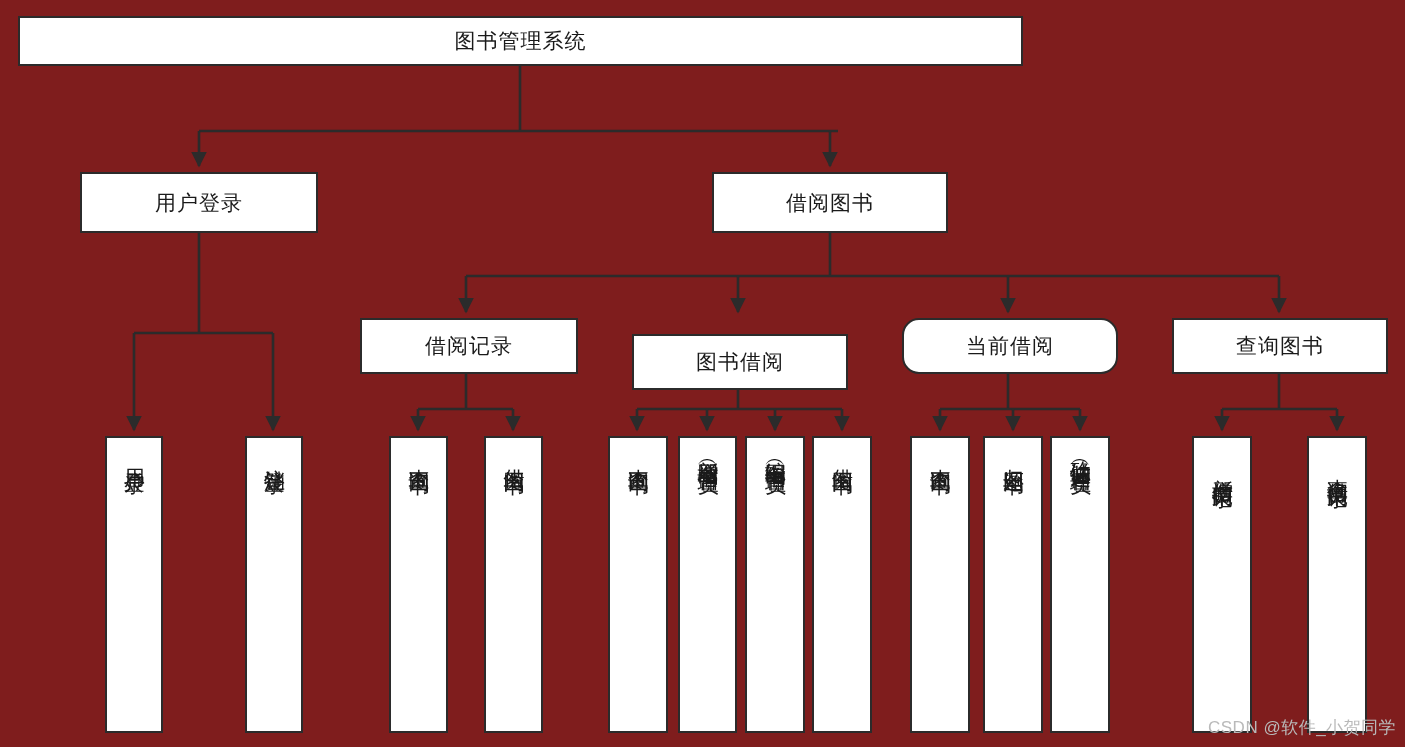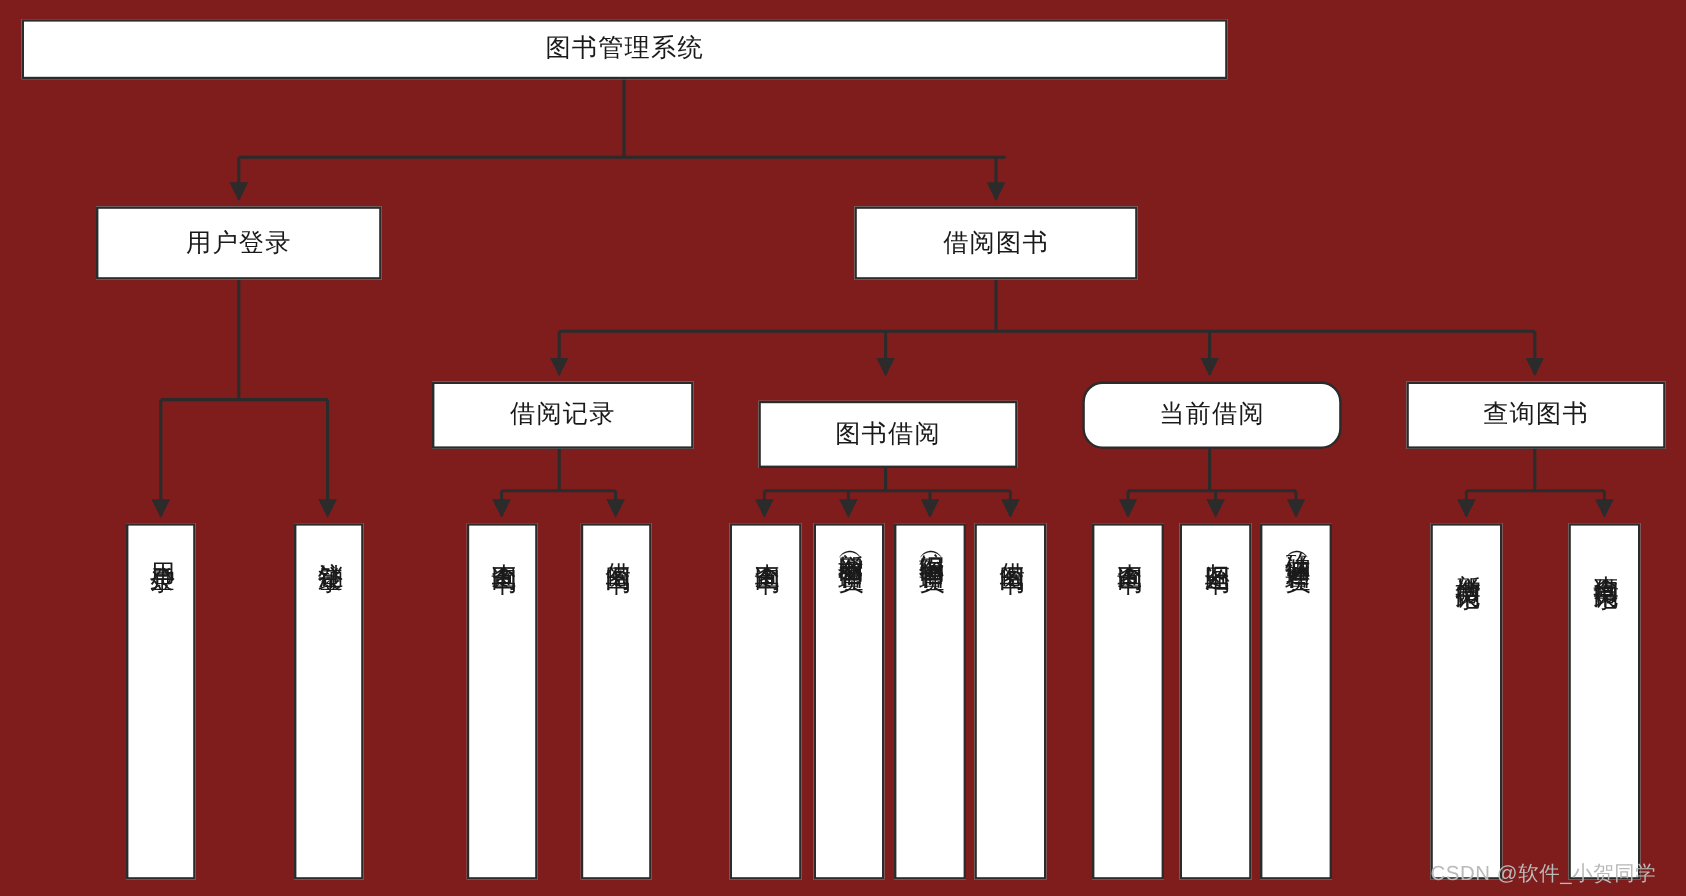--- a/index.html
+++ b/index.html
@@ -163,15 +163,15 @@
     <span class="vlabel">确认归还（管理员）</span>
   </div>
 
   <div class="node vert" style="left:1192px; top:436px; width:60px; height:297px; padding-top:24px;">
     <span class="vlabel">新增借阅记录</span>
   </div>
   <div class="node vert" style="left:1307px; top:436px; width:60px; height:297px; padding-top:24px;">
     <span class="vlabel">查询借阅记录</span>
   </div>
 
-  <div class="watermark" style="left:1192px; top:716px;">CSDN @软件_小贺同学</div>
+  <div class="watermark" style="left:1192px; top:716px;padding-left:16px;">CSDN @软件_小贺同学</div>
 
 </div>
 
 </body></html>

